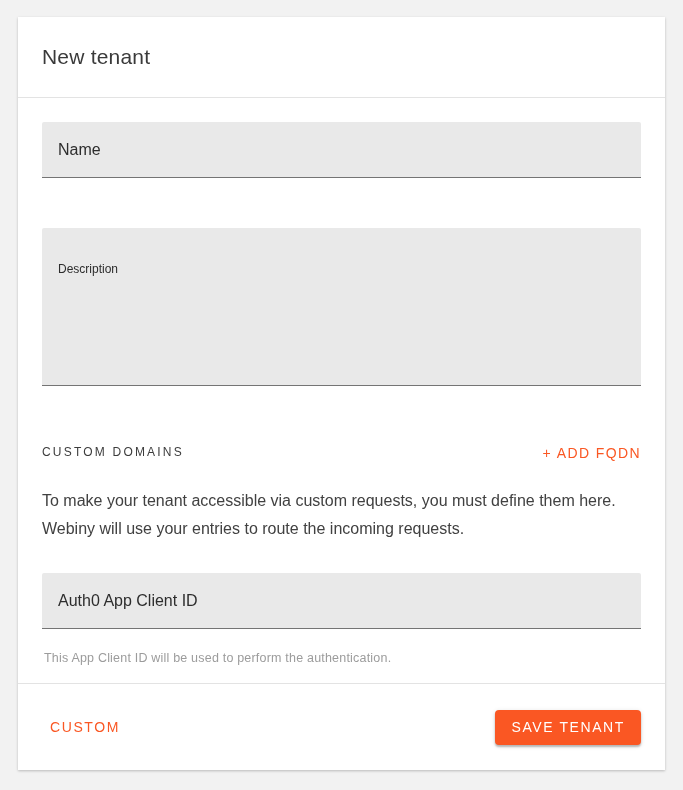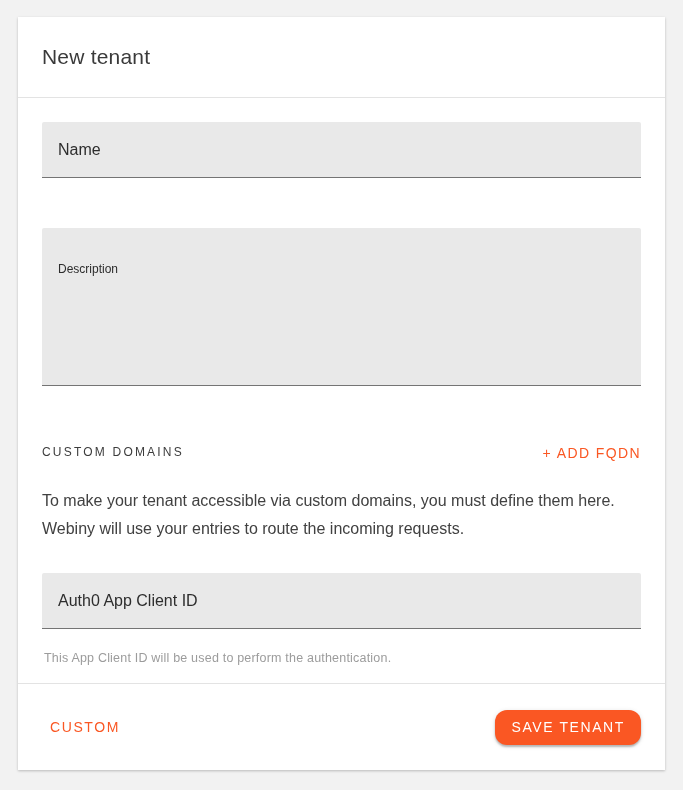--- a/index.html
+++ b/index.html
@@ -122,21 +122,21 @@
     font-size: 14px;
     letter-spacing: 1.6px;
     color: #fa5723;
     cursor: pointer;
     padding: 0 8px;
     height: 35px;
   }
   .save-button {
     background: #fa5723;
     border: none;
-    border-radius: 12px;
+    border-radius: 4px;
     font-family: "Liberation Sans", sans-serif;
     font-size: 14px;
     letter-spacing: 1.6px;
     color: #ffffff;
     cursor: pointer;
     height: 35px;
     padding: 8px 16px;
     box-shadow: 0 2px 2px rgba(0,0,0,0.24), 0 1px 5px rgba(0,0,0,0.12);
   }
 </style>
@@ -154,21 +154,21 @@
     <input class="field-input" type="text" placeholder="Name" style="">
 
     <textarea class="field-textarea" placeholder="Description" style=""></textarea>
 
     <div class="section-row">
       <div class="section-label">CUSTOM DOMAINS</div>
       <button class="add-fqdn-button">+ ADD FQDN</button>
     </div>
 
     <div class="section-description">
-      <div>To make your tenant accessible via custom domains, you must define them here.</div>
+      <div>To make your tenant accessible via custom requests, you must define them here.</div>
       <div>Webiny will use your entries to route the incoming requests.</div>
     </div>
 
     <input class="field-input auth0-input" type="text" placeholder="Auth0 App Client ID" style="">
 
     <div class="helper-text">This App Client ID will be used to perform the authentication.</div>
 
   </div>
 
   <div class="dialog-footer">

